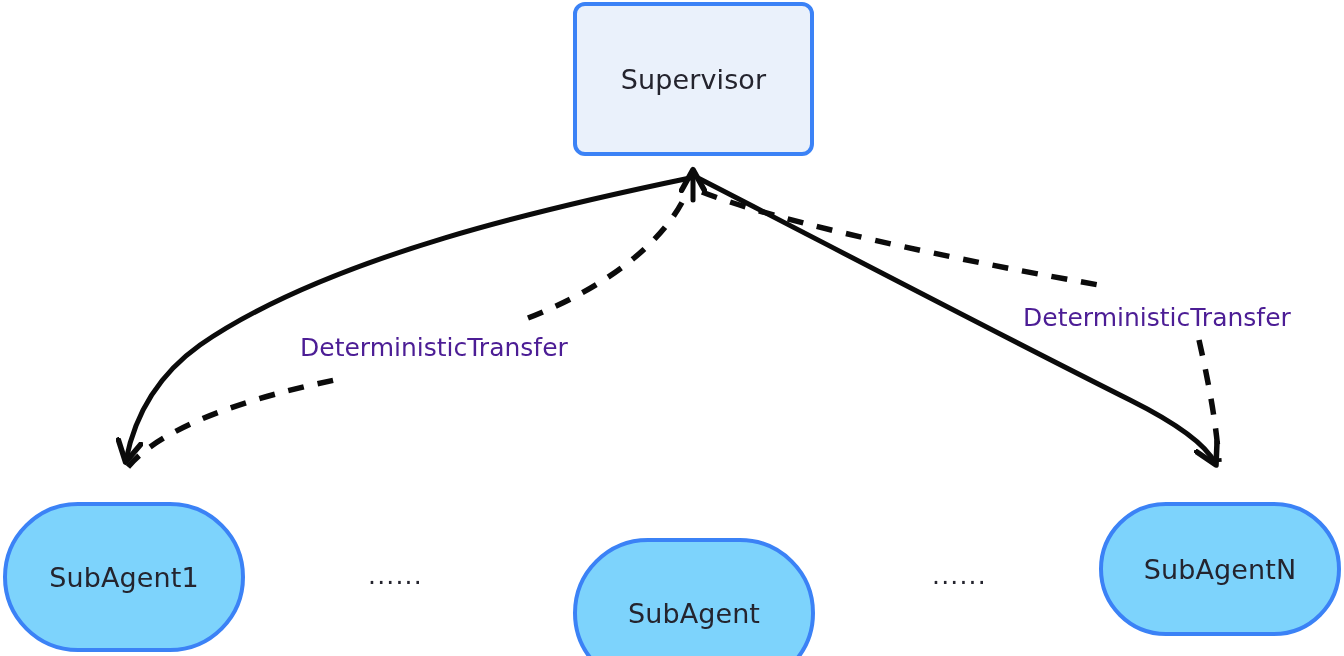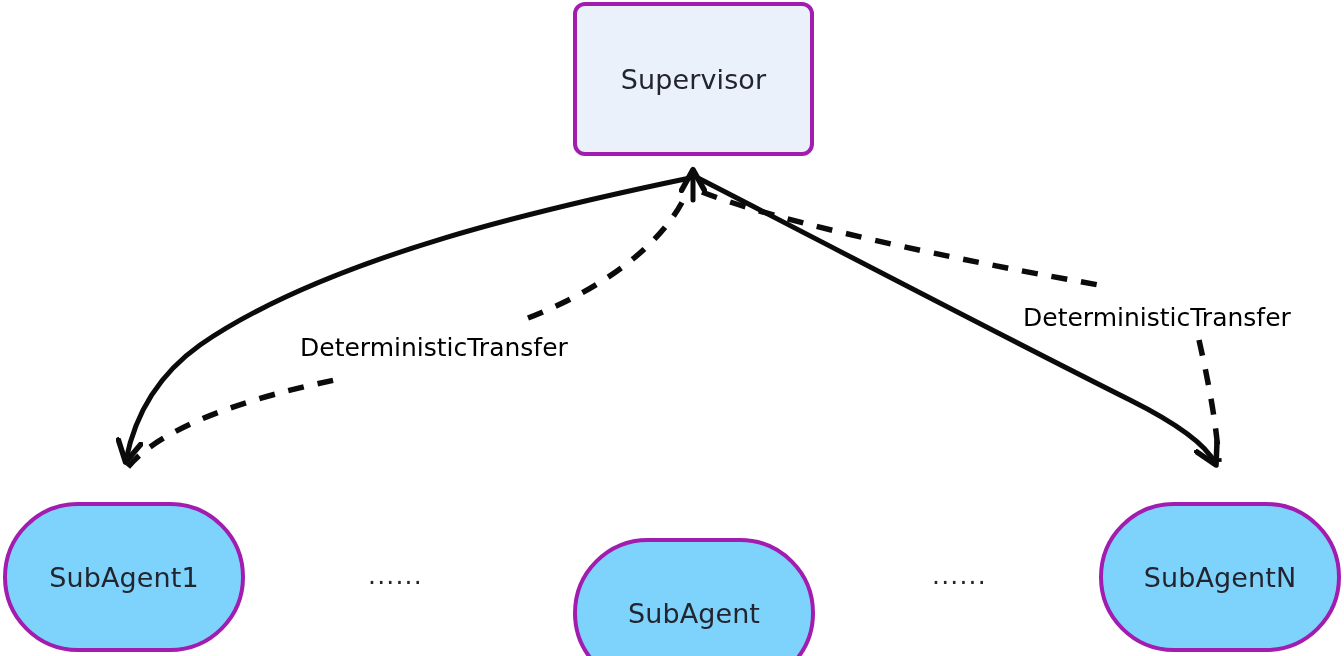--- a/index.html
+++ b/index.html
@@ -31,21 +31,21 @@
     pointer-events: none;
   }
 
   .node {
     position: absolute;
     box-sizing: border-box;
     display: flex;
     align-items: center;
     justify-content: center;
     background: #eaf1fb;
-    border: 4px solid #a21caf;
+    border: 4px solid #3b82f6;
     color: #24242e;
     font-size: 27px;
     font-weight: 400;
     letter-spacing: 0.1px;
     line-height: 1;
     white-space: nowrap;
   }
 
   .node-supervisor {
     left: 573px;
@@ -56,25 +56,25 @@
     background: #eaf1fb;
   }
 
   .node-subagent {
     background: #7dd3fc;
     border-radius: 75px;
   }
 
   .node-subagent1 { left: 3px;    top: 502px; width: 242px; height: 150px; }
   .node-subagentm { left: 573px;  top: 502px; width: 242px; height: 150px; margin-top: 36px; }
-  .node-subagentn { left: 1099px; top: 502px; width: 242px; height: 150px; }
+  .node-subagentn { left: 1099px; top: 502px; width: 242px; height: 134px; }
 
   .edge-label {
     position: absolute;
-    color: #000000;
+    color: #4c1d95;
     font-size: 25px;
     line-height: 1;
     white-space: nowrap;
     background: transparent;
   }
 
   .label-left  { left: 300px;  top: 335px; }
   .label-right { left: 1023px; top: 305px; }
 
   .ellipsis {

